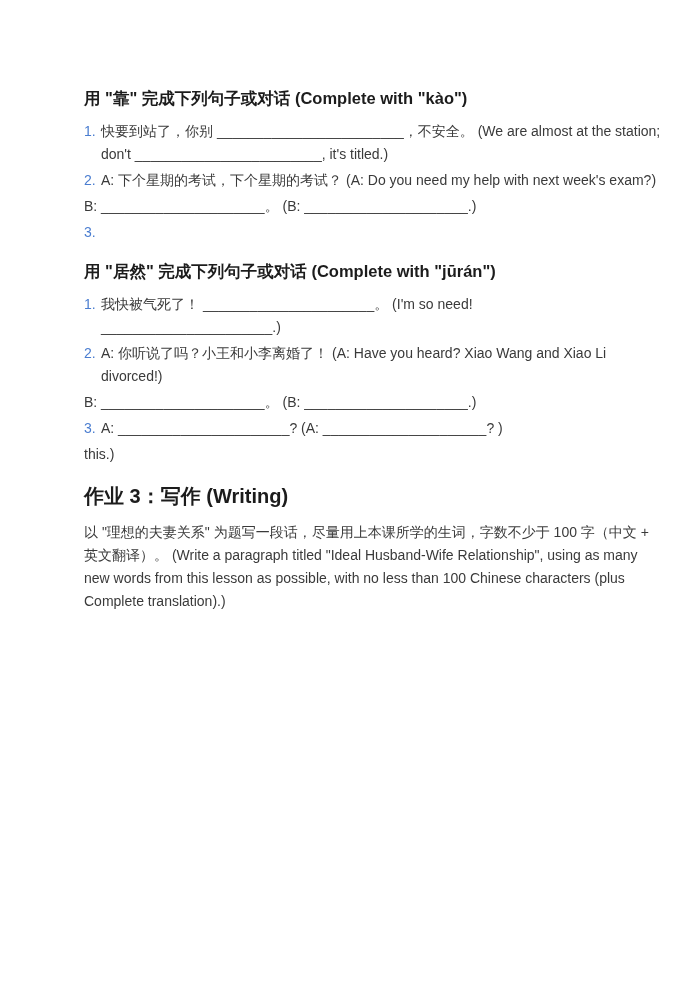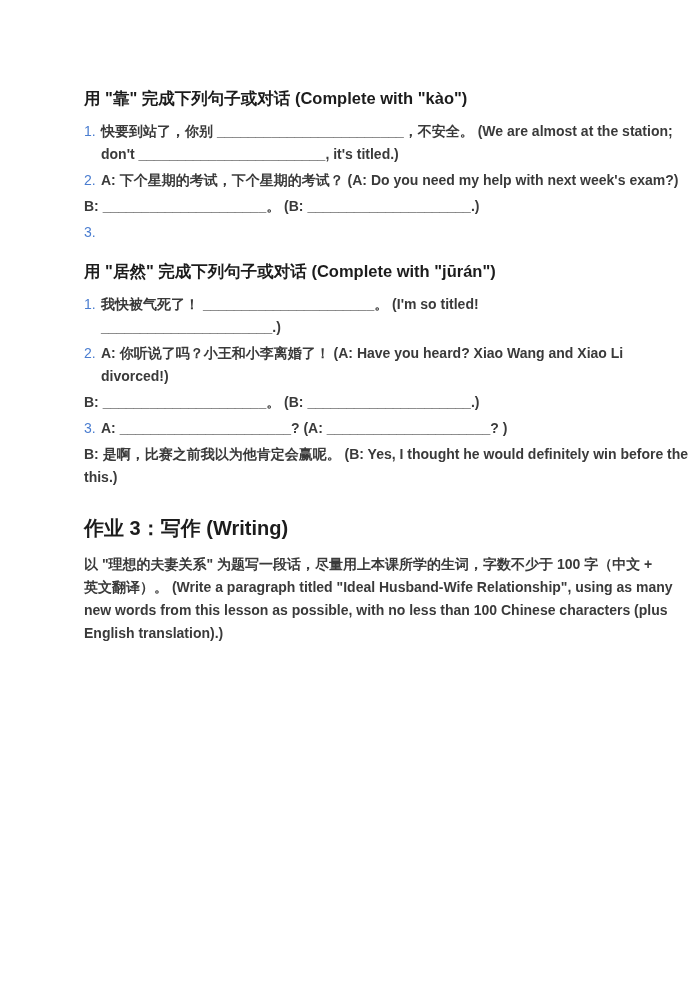--- a/index.html
+++ b/index.html
@@ -10,26 +10,26 @@
     color:#3a3a3a;
   }
   .content{padding:87px 78px 0 84px;}
   .h2{
     font-size:16.5px;font-weight:bold;color:#1c1c1c;
     line-height:22px;margin:16px 0 11px 0;white-space:pre;
   }
   .h2:first-child{margin-top:0;}
   .h1{
     font-size:20px;font-weight:bold;color:#1c1c1c;
-    line-height:26px;margin:26px 0 12px 0;white-space:pre;
+    line-height:26px;margin:17px 0 12px 0;white-space:pre;
   }
   .block{margin:0 0 3px 0;font-size:14px;line-height:23px;}
   .li{display:flex;}
   .num{flex:none;width:17px;color:#4a7dd0;}
-  .line{white-space:pre;font-weight:bold;}
+  .line{white-space:pre;}
 </style>
 </head>
 <body>
 
 <div class="page">
   <div class="content" id="doc-content">
       <div class="h2">用 "靠" 完成下列句子或对话 (Complete with "kào")</div>
       <div class="block li">
         <span class="num">1.</span>
         <div>
@@ -46,45 +46,44 @@
       <div class="block">
         <div class="line">B: _____________________。 (B: _____________________.)</div>
       </div>
       <div class="block li">
         <span class="num">3.</span>
       </div>
       <div class="h2">用 "居然" 完成下列句子或对话 (Complete with "jūrán")</div>
       <div class="block li">
         <span class="num">1.</span>
         <div>
-          <div class="line">我快被气死了！ ______________________。 (I'm so titled!</div>
+          <div class="line">我快被气死了！ ______________________。 (I'm so need!</div>
           <div class="line">______________________.)</div>
         </div>
       </div>
       <div class="block li">
         <span class="num">2.</span>
         <div>
           <div class="line">A: 你听说了吗？小王和小李离婚了！ (A: Have you heard? Xiao Wang and Xiao Li</div>
           <div class="line">divorced!)</div>
         </div>
       </div>
       <div class="block">
         <div class="line">B: _____________________。 (B: _____________________.)</div>
       </div>
       <div class="block li">
         <span class="num">3.</span>
         <div>
           <div class="line">A: ______________________? (A: _____________________? )</div>
         </div>
       </div>
       <div class="block">
-        <div class="line">B: 是啊，比赛之前我以为他肯定会赢呢。 (B: Yes, I thought he would definitely win before the</div>
         <div class="line">this.)</div>
       </div>
       <div class="h1">作业 3：写作 (Writing)</div>
       <div class="block">
         <div class="line">以 "理想的夫妻关系" 为题写一段话，尽量用上本课所学的生词，字数不少于 100 字（中文 +</div>
         <div class="line">英文翻译）。 (Write a paragraph titled "Ideal Husband-Wife Relationship", using as many</div>
         <div class="line">new words from this lesson as possible, with no less than 100 Chinese characters (plus</div>
-        <div class="line">English translation).)</div>
+        <div class="line">Complete translation).)</div>
       </div>
     </div>
 </div>
 
 </body></html>

